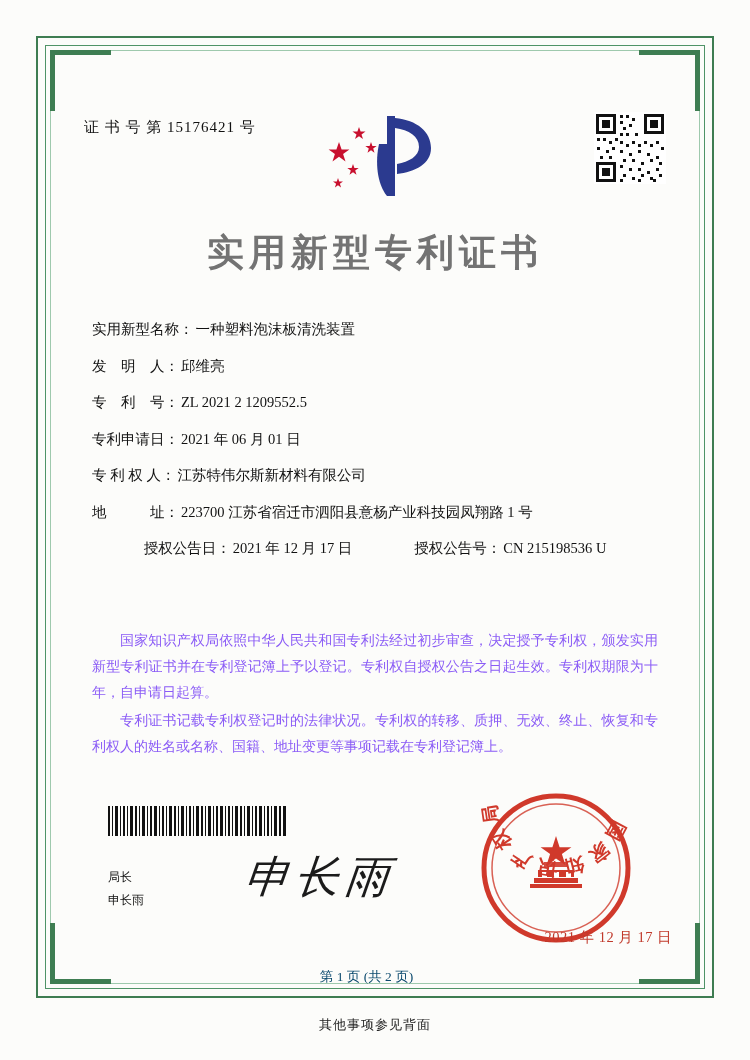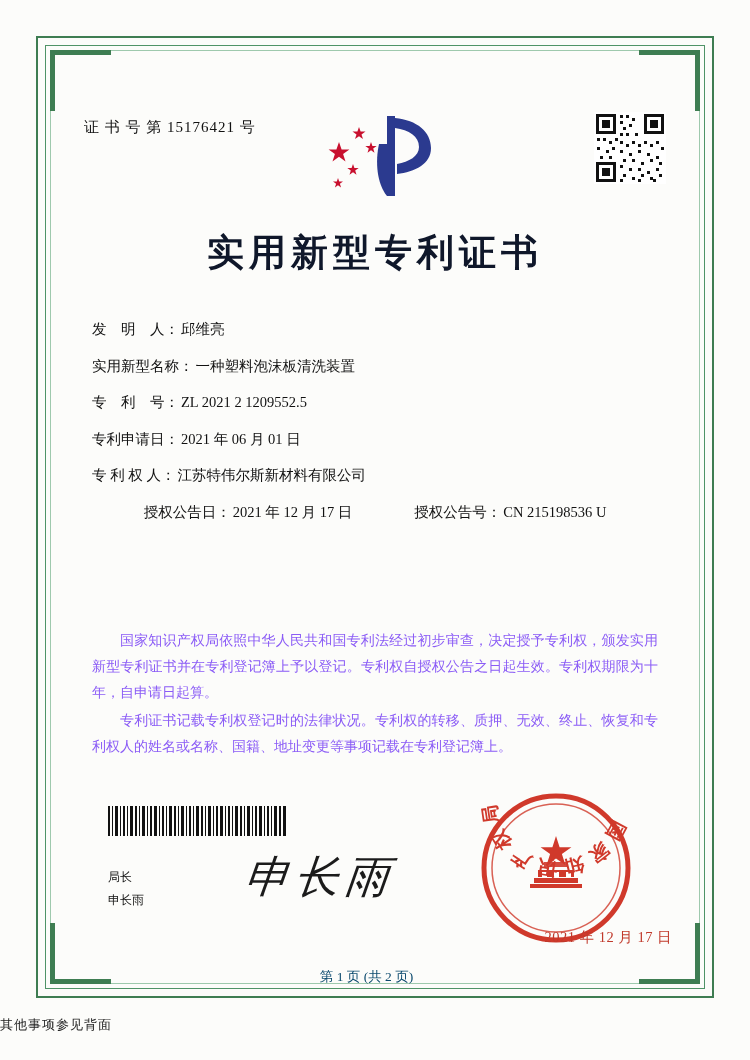--- a/index.html
+++ b/index.html
@@ -93,21 +93,21 @@
   
   .title {
     position: absolute;
     left: 0;
     right: 0;
     top: 228px;
     text-align: center;
     font-size: 37px;
     font-weight: bold;
     letter-spacing: 5px;
-    color: #0f172a;
+    color: #737373;
     font-family: "Liberation Sans", "DejaVu Sans", sans-serif;
   }
 
   
   .fields {
     position: absolute;
     left: 92px;
     right: 92px;
     top: 322px;
     font-size: 14.5px;
@@ -205,20 +205,21 @@
     top: 968px;
     text-align: center;
     font-size: 13.5px;
     color: #0c4a6e;
   }
   .footnote {
     position: absolute;
     left: 0;
     right: 0;
     top: 1016px;
+    text-align: center;
     font-size: 13px;
     color: #222;
     letter-spacing: 1px;
   }
 </style>
 </head>
 <body>
 
 <div class="page">
 
@@ -313,44 +314,48 @@
           <rect x="59" y="67" width="3" height="3"></rect>
       </g>
     </svg>
   </div>
 
   <div class="title">实用新型专利证书</div>
 
   <div class="fields">
 
     <div class="field-row">
+      <span class="f-label">实用新型名称：</span>
+      <span class="f-value">一种塑料泡沫板清洗装置</span>
+    </div>
+
+    <div class="field-row">
       <span class="f-label">发　明　人：</span>
       <span class="f-value">邱维亮</span>
     </div>
 
     <div class="field-row">
-      <span class="f-label">实用新型名称：</span>
-      <span class="f-value">一种塑料泡沫板清洗装置</span>
-    </div>
-
-    <div class="field-row">
       <span class="f-label">专　利　号：</span>
       <span class="f-value">ZL 2021 2 1209552.5</span>
     </div>
 
     <div class="field-row">
       <span class="f-label">专利申请日：</span>
       <span class="f-value">2021 年 06 月 01 日</span>
     </div>
 
     <div class="field-row">
       <span class="f-label">专 利 权 人：</span>
       <span class="f-value">江苏特伟尔斯新材料有限公司</span>
     </div>
 
+    <div class="field-row">
+      <span class="f-label">地　　　址：</span>
+      <span class="f-value">223700 江苏省宿迁市泗阳县意杨产业科技园凤翔路 1 号</span>
+    </div>
 
     <div class="field-row dual">
       <span class="f-label">授权公告日：</span>
       <span class="f-value">2021 年 12 月 17 日</span>
       <span class="f-label seg2">授权公告号：</span>
       <span class="f-value">CN 215198536 U</span>
     </div>
 
   </div>
 

